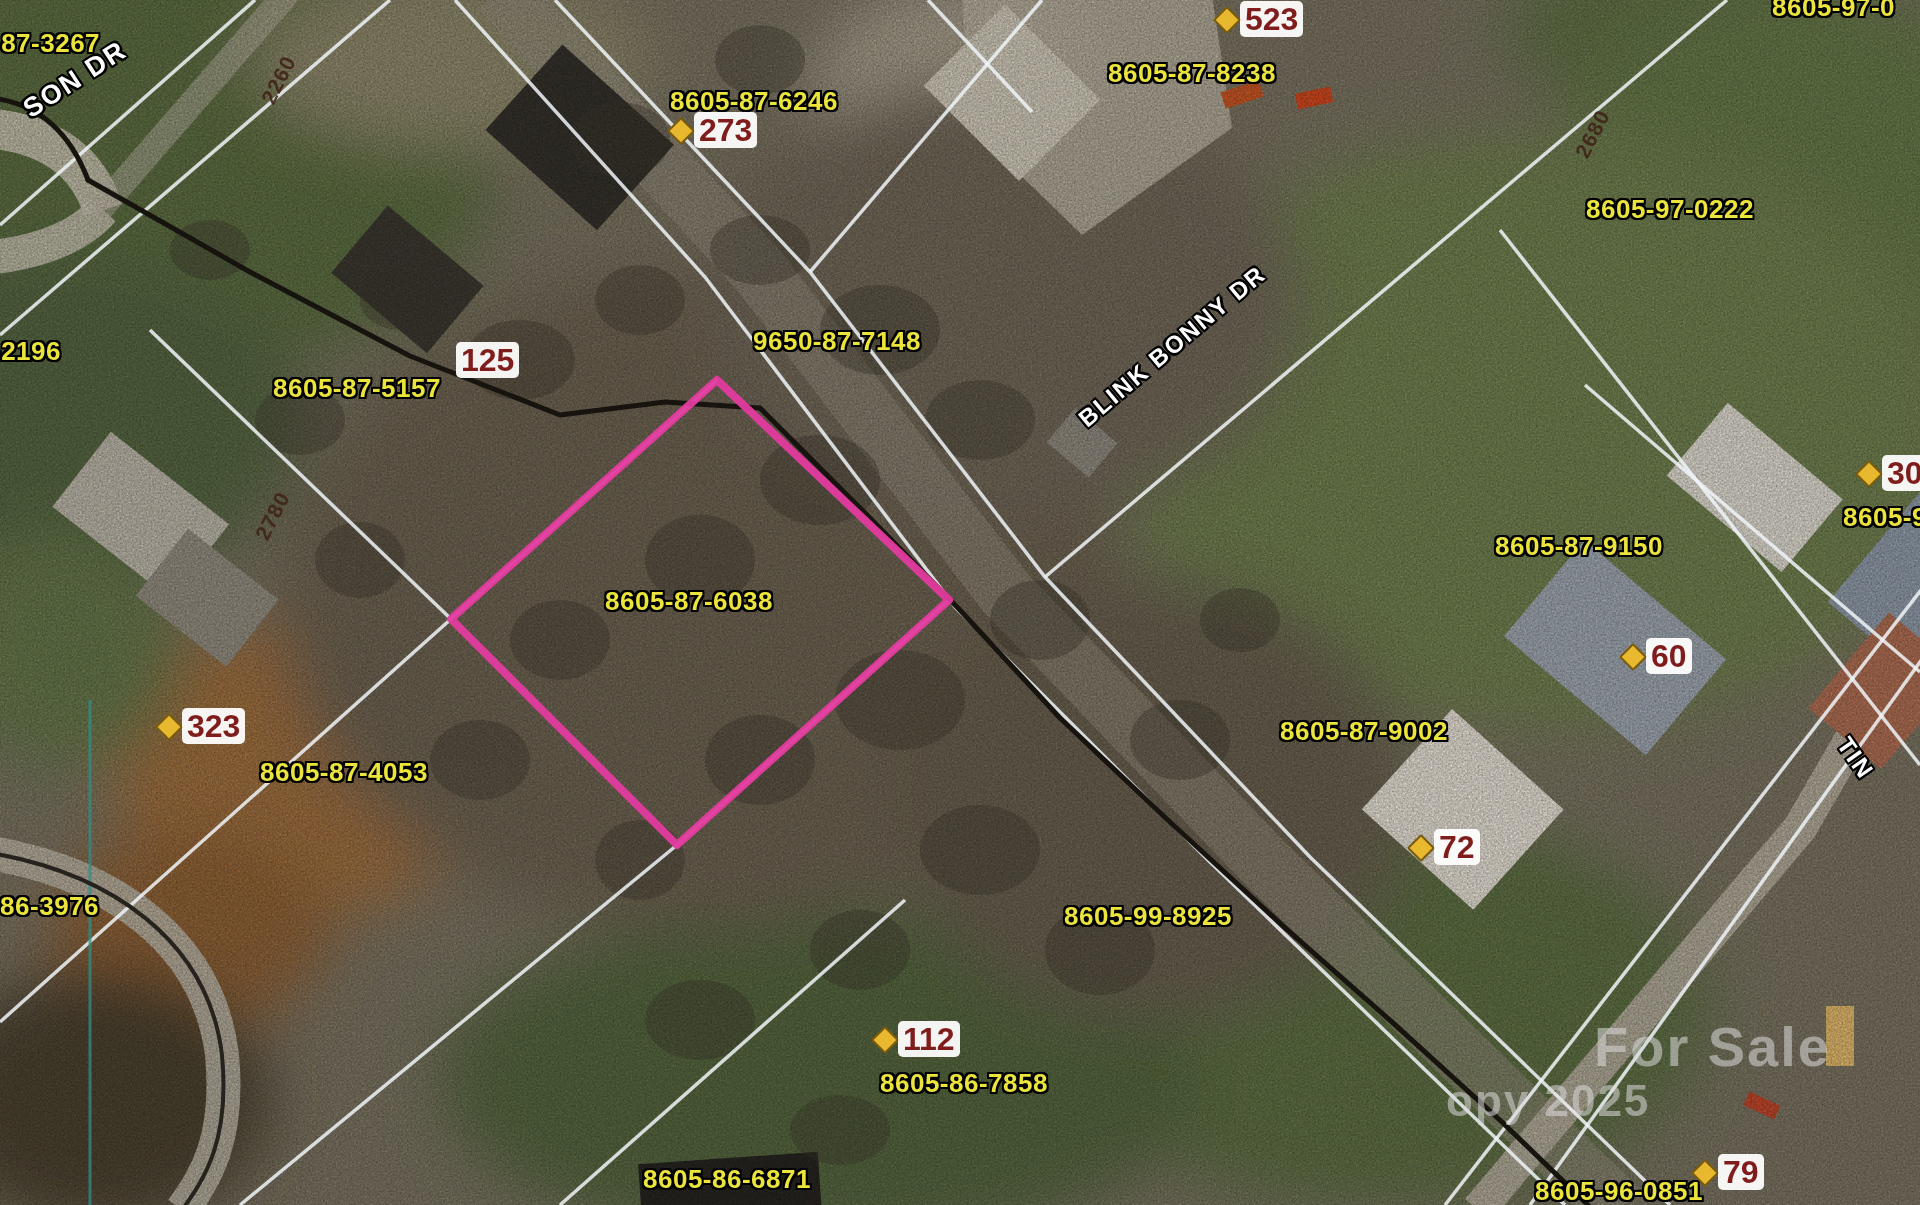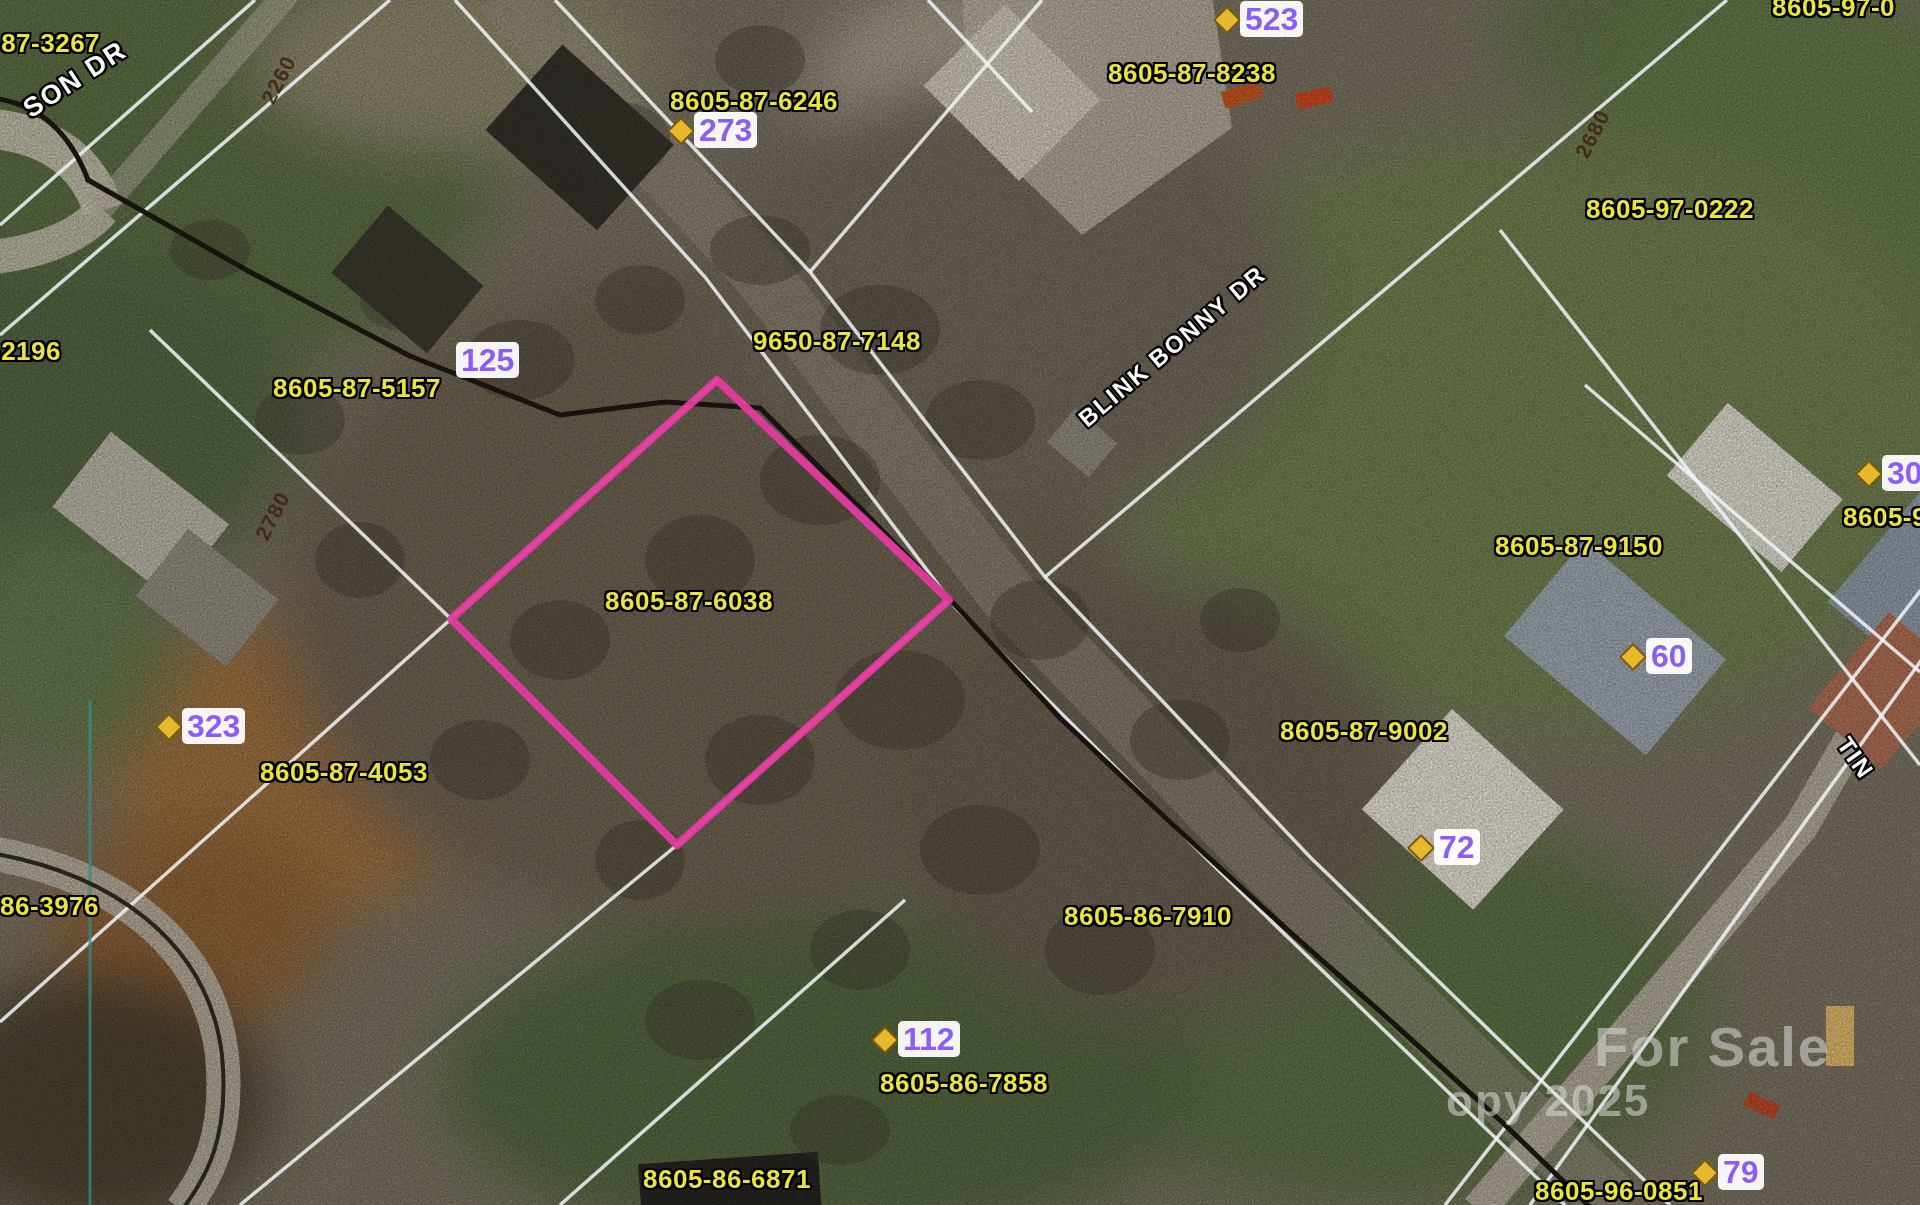--- a/index.html
+++ b/index.html
@@ -10,21 +10,21 @@
   .stage svg{position:absolute;left:0;top:0;}
   .lbl{position:absolute;white-space:nowrap;}
   
   .parcel{
     font-weight:bold;font-size:26px;letter-spacing:.5px;color:#eae43c;
     text-shadow:-2px 0 #000,2px 0 #000,0 -2px #000,0 2px #000,
                 -2px -2px #000,2px 2px #000,-2px 2px #000,2px -2px #000;
   }
   
   .addr{
-    font-weight:bold;font-size:32px;line-height:36px;color:#8b5cf6;
+    font-weight:bold;font-size:32px;line-height:36px;color:#7f1d1d;
     background:rgba(255,255,255,.94);border-radius:5px;padding:0 5px;
   }
   .addr-wrap{position:absolute;}
   .marker{
     position:absolute;left:-23px;top:9px;width:16px;height:16px;
     background:#e8b92e;border:2px solid #7a5c10;border-radius:2px;
     transform:rotate(45deg);
   }
   
   .street{
@@ -169,21 +169,21 @@
   <div class="lbl parcel" style="left:670px;top:86px">8605-87-6246</div>
   <div class="lbl parcel" style="left:1108px;top:58px">8605-87-8238</div>
   <div class="lbl parcel" style="left:1772px;top:-8px">8605-97-0</div>
   <div class="lbl parcel" style="left:1586px;top:194px">8605-97-0222</div>
   <div class="lbl parcel" style="left:-8px;top:336px">-2196</div>
   <div class="lbl parcel" style="left:273px;top:373px">8605-87-5157</div>
   <div class="lbl parcel" style="left:753px;top:326px">9650-87-7148</div>
   <div class="lbl parcel" style="left:605px;top:586px">8605-87-6038</div>
   <div class="lbl parcel" style="left:260px;top:757px">8605-87-4053</div>
   <div class="lbl parcel" style="left:-24px;top:891px">5-86-3976</div>
-  <div class="lbl parcel" style="left:1064px;top:901px">8605-86-7910</div>
+  <div class="lbl parcel" style="left:1064px;top:901px">8605-99-8925</div>
   <div class="lbl parcel" style="left:880px;top:1068px">8605-86-7858</div>
   <div class="lbl parcel" style="left:643px;top:1164px">8605-86-6871</div>
   <div class="lbl parcel" style="left:1495px;top:531px">8605-87-9150</div>
   <div class="lbl parcel" style="left:1280px;top:716px">8605-87-9002</div>
   <div class="lbl parcel" style="left:1535px;top:1176px">8605-96-0851</div>
   <div class="lbl parcel" style="left:1843px;top:502px">8605-9</div>
 
   <div class="addr-wrap" style="left:694px;top:112px">
     <span class="marker"></span>
     <span class="addr lbl" style="position:static">273</span>

